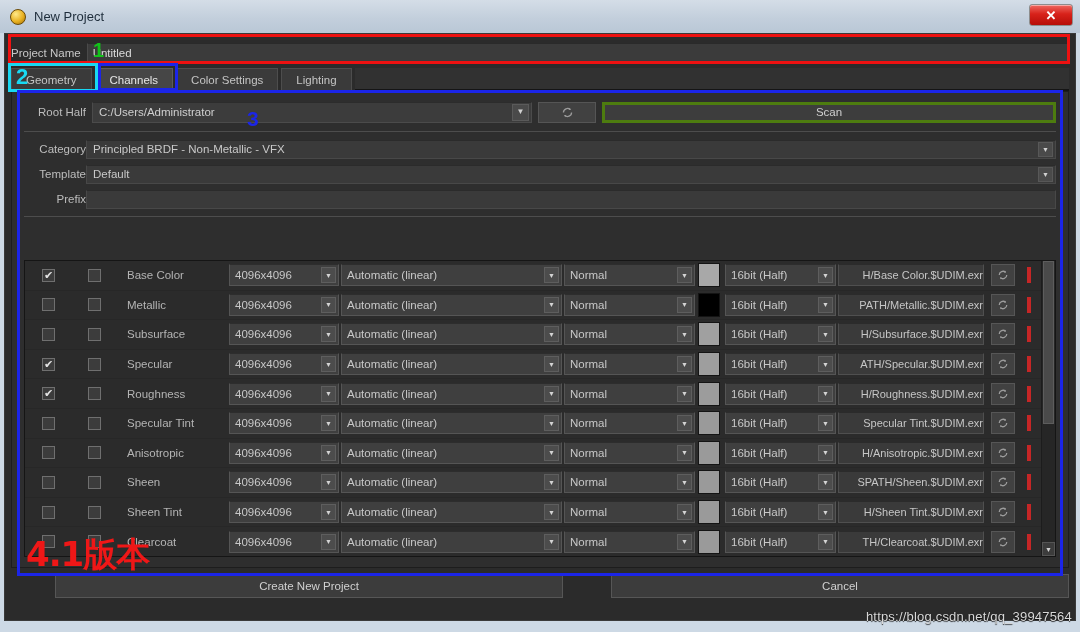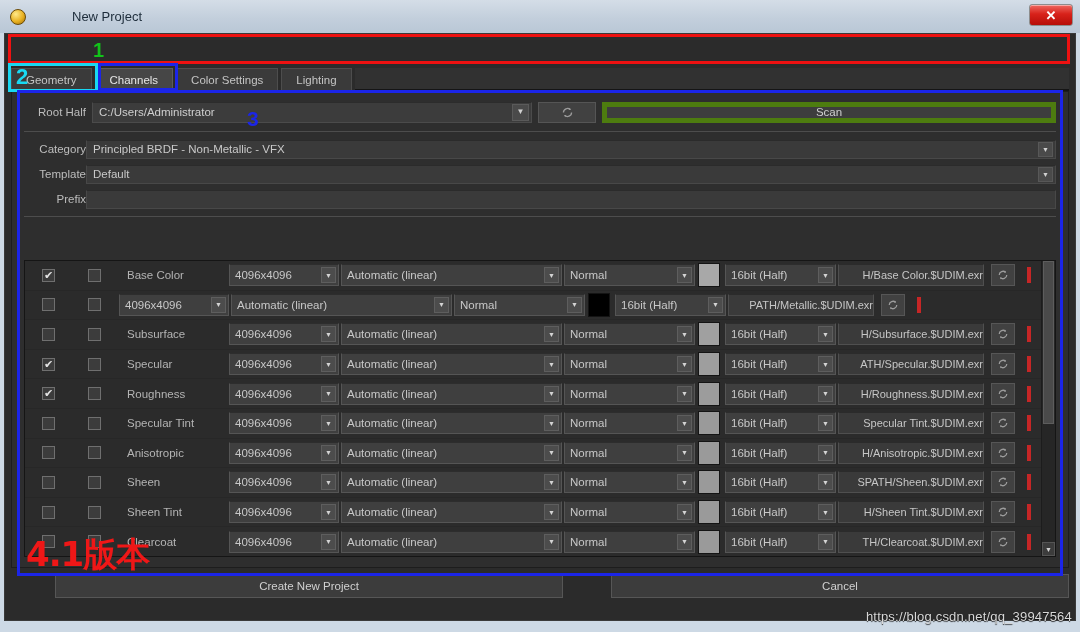--- a/index.html
+++ b/index.html
@@ -12,21 +12,21 @@
   #app {
     position: relative;
     width: 1080px; height: 632px;
     background: #cdd9e5;
   }
 
   
   .titlebar {
     position: absolute; left: 0; top: 0; width: 1080px; height: 33px;
     background: linear-gradient(to bottom, #d4dde7 0%, #c3cfdc 55%, #b9c7d6 100%);
-    display: flex; align-items: center; gap: 38px;
+    display: flex; align-items: center;
   }
   .tb-icon {
     width: 16px; height: 16px; margin-left: 10px; border-radius: 50%;
     background: radial-gradient(circle at 35% 30%, #ffe98a 0%, #e8b020 55%, #9e6b06 100%);
     border: 1px solid #6b4a05;
     display: flex; align-items: center; justify-content: center;
   }
   .tb-title {
     margin-left: 8px; font-size: 13px; color: #1d2c3a;
     font-family: "Liberation Sans", sans-serif;
@@ -108,21 +108,21 @@
     display: flex; align-items: center; justify-content: center;
     color: #d2d2d2; font-size: 8px; line-height: 1;
   }
   .rp-combo { width: 440px; }
   .iconbtn {
     width: 58px; height: 21px; background: #414141;
     border: 1px solid #555; display: flex; align-items: center; justify-content: center;
     color: #9a9a9a; font-size: 12px; cursor: pointer;
   }
   .scanbtn {
-    flex: 1; height: 21px; background: #3d3d3d; border: 5px solid #4d7c0f;
+    flex: 1; height: 21px; background: #3d3d3d; border: 3px solid #4d7c0f;
     display: flex; align-items: center; justify-content: center;
     color: #cfcfcf; font-size: 11.5px; cursor: pointer;
   }
   .hr {
     position: absolute; left: 12px; width: 1032px; height: 1px;
     background: #4d4d4d;
   }
 
   .simple-row {
     position: absolute; left: 12px; width: 1032px; height: 20px;
@@ -272,20 +272,24 @@
 <div id="app">
 
   <div class="titlebar">
     <div class="tb-icon"></div>
     <div class="tb-title">New Project</div>
     <div class="tb-close">✕</div>
   </div>
 
   <div class="dialog">
 
+    <div class="pn-row">
+      <div class="pn-label">Project Name</div>
+      <div class="pn-input" placeholder="Untitled">Untitled</div>
+    </div>
 
     <div class="tabstrip">
       <div class="tab">Geometry</div>
       <div class="tab active">Channels</div>
       <div class="tab">Color Settings</div>
       <div class="tab">Lighting</div>
       <div class="tab-filler"></div>
     </div>
 
     <div class="panel">
@@ -389,20 +393,23 @@
                   <div class="redmark"></div>
                 </div>
               </div>
               <div class="trow">
                 <div class="td c-create">
                   <div class="chk"></div>
                 </div>
                 <div class="td c-import">
                   <div class="chk"></div>
                 </div>
+                <div class="td c-name">
+                  <span class="cellname">Metallic</span>
+                </div>
                 <div class="td c-size">
                   <div class="cellcombo">
                     <span>4096x4096</span>
                     <span class="cc">▼</span>
                   </div>
                 </div>
                 <div class="td c-cspace">
                   <div class="cellcombo">
                     <span>Automatic (linear)</span>
                     <span class="cc">▼</span>

